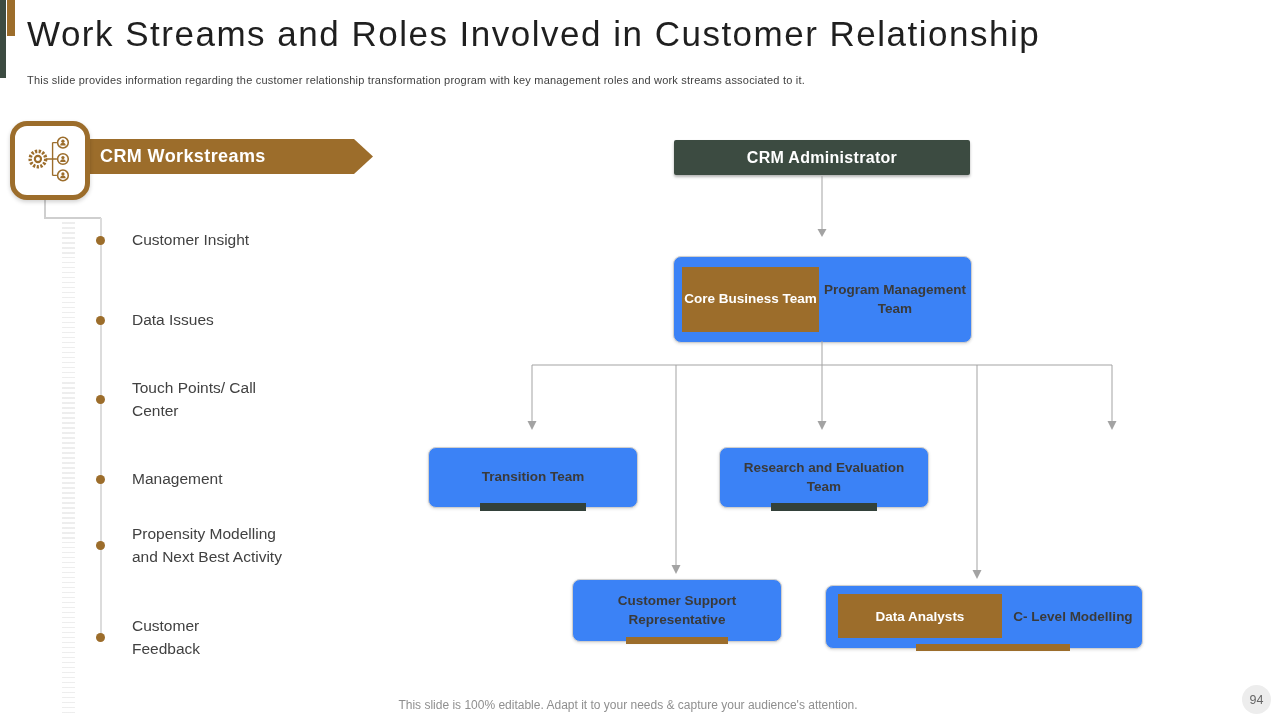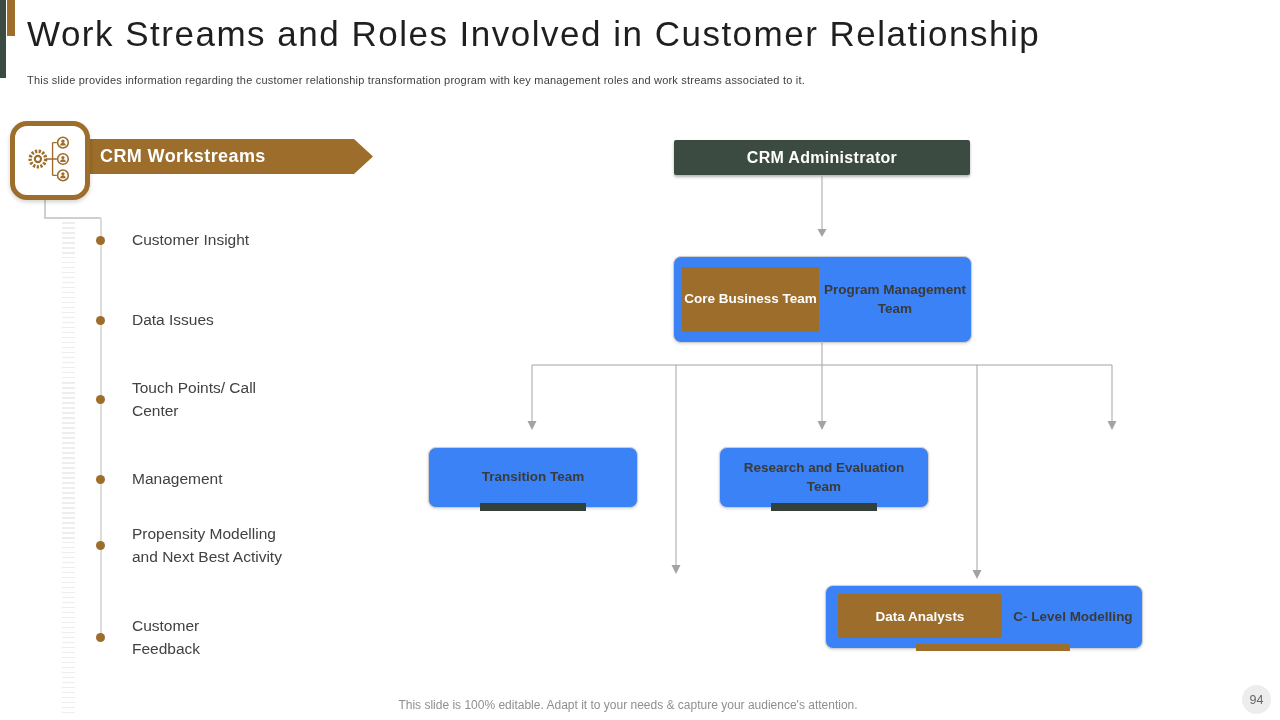--- a/index.html
+++ b/index.html
@@ -163,20 +163,24 @@
 
   <div class="card node n-transition">
     <span>Transition Team</span>
     <div class="bar-dark"></div>
   </div>
   <div class="card node n-research">
     <span>Research and Evaluation Team</span>
     <div class="bar-dark"></div>
   </div>
 
+  <div class="card node n-support">
+    <span>Customer Support Representative</span>
+    <div class="bar-brown"></div>
+  </div>
 
   <div class="card combo2">
     <div class="analysts-rect">
       <span>Data Analysts</span>
     </div>
     <div class="clevel-label">C- Level Modelling</div>
     <div class="bar-brown-wide"></div>
   </div>
 
   <div class="footer-note">This slide is 100% editable. Adapt it to your needs &amp; capture your audience's attention.</div>

